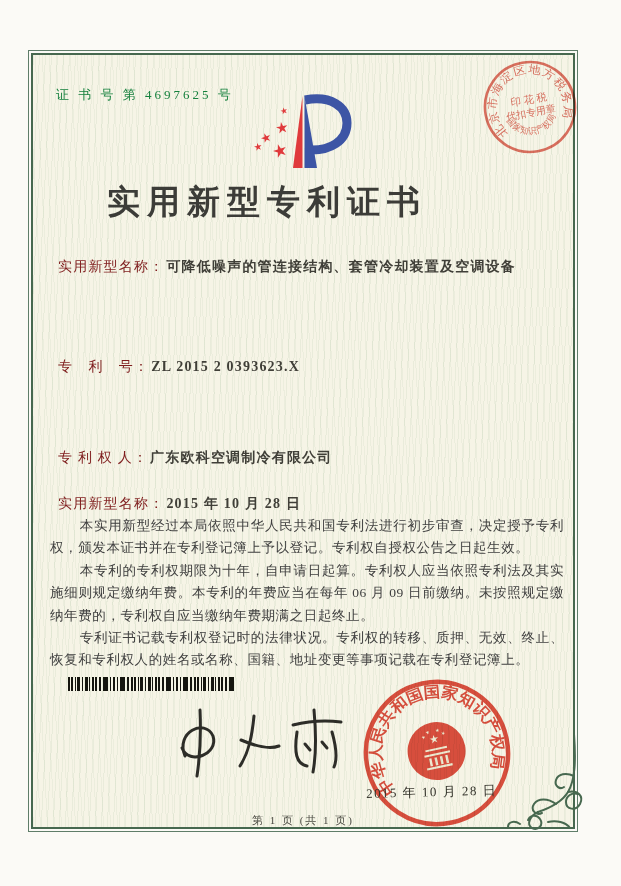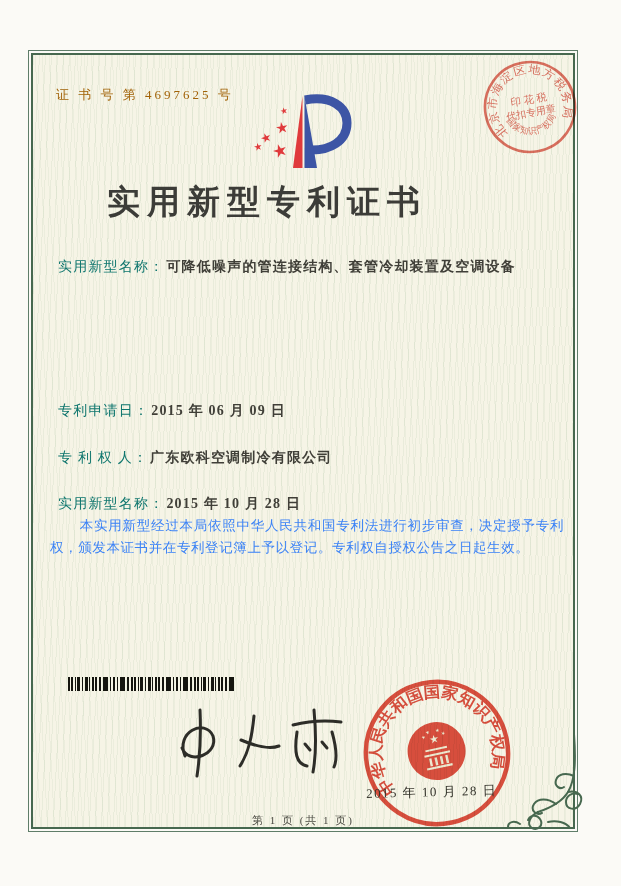--- a/index.html
+++ b/index.html
@@ -23,38 +23,38 @@
   .cert-frame-inner{
     position:absolute;inset:2px;
     border:2.5px solid #47684f;
     background:
       repeating-linear-gradient(93deg, rgba(146,178,140,0.13) 0 1px, rgba(0,0,0,0) 1px 6px),
       repeating-linear-gradient(87deg, rgba(146,178,140,0.10) 0 1px, rgba(0,0,0,0) 1px 7px),
       #f6f4e6;
   }
   .cert-no{
     position:absolute;left:56px;top:86px;
-    font-size:13px;color:#a16207;letter-spacing:3px;
+    font-size:13px;color:#15803d;letter-spacing:3px;
   }
   .title{
     position:absolute;left:28px;top:180px;width:478px;
     text-align:center;
     font-size:33px;font-weight:700;color:#3c3c38;
     letter-spacing:7px;
   }
   .field{
     position:absolute;left:58px;width:500px;
     font-size:14px;color:#403f38;letter-spacing:1.2px;
     white-space:nowrap;
   }
-  .field .flabel{color:#0f766e;}
+  .field .flabel{color:#7f1d1d;}
   .field .fvalue{margin-left:2px;font-weight:bold;}
   .body-text{
     position:absolute;left:50px;top:515px;width:514px;
-    color:#3b82f6;
+    color:#404040;
     font-family:Liberation Serif, serif;
   }
   .body-text p{
     margin:0;text-indent:2.2em;
     font-size:13.5px;line-height:22.4px;letter-spacing:0.6px;
     text-align:justify;
   }
   .barcode{
     position:absolute;left:68px;top:677px;width:168px;height:14px;
     background-image:
@@ -127,32 +127,34 @@
       <text x="55" y="51" font-size="10.5" text-anchor="middle">印 花 税</text>
       <text x="55" y="64" font-size="10" text-anchor="middle">代扣专用章</text>
     </g>
   </svg>
 
   <div class="title">实用新型专利证书</div>
 
   <div class="field" style="top:258px">
     <span class="flabel">实用新型名称：</span><span class="fvalue">可降低噪声的管连接结构、套管冷却装置及空调设备</span>
   </div>
-  <div class="field" style="top:402px">
-    <span class="flabel">专利申请日：</span><span class="fvalue">2015 年 06 月 09 日</span>
+  <div class="field" style="top:358px">
+    <span class="flabel">专　利　号：</span><span class="fvalue">ZL 2015 2 0393623.X</span>
   </div>
   <div class="field" style="top:449px">
     <span class="flabel">专 利 权 人：</span><span class="fvalue">广东欧科空调制冷有限公司</span>
   </div>
   <div class="field" style="top:495px">
     <span class="flabel">实用新型名称：</span><span class="fvalue">2015 年 10 月 28 日</span>
   </div>
 
   <div class="body-text">
     <p>本实用新型经过本局依照中华人民共和国专利法进行初步审查，决定授予专利权，颁发本证书并在专利登记簿上予以登记。专利权自授权公告之日起生效。</p>
+    <p>本专利的专利权期限为十年，自申请日起算。专利权人应当依照专利法及其实施细则规定缴纳年费。本专利的年费应当在每年 06 月 09 日前缴纳。未按照规定缴纳年费的，专利权自应当缴纳年费期满之日起终止。</p>
+    <p>专利证书记载专利权登记时的法律状况。专利权的转移、质押、无效、终止、恢复和专利权人的姓名或名称、国籍、地址变更等事项记载在专利登记簿上。</p>
   </div>
 
   <div class="barcode"></div>
 
 
   <svg class="signature" width="195" height="88" viewBox="0 0 195 88">
     <g fill="none" stroke="#2d2d28" stroke-width="3" stroke-linecap="round">
       <path d="M30,58 C20,34 50,20 58,38 C64,56 34,68 27,50"></path>
       <path d="M45,12 C46,34 45,58 42,78"></path>
       <path d="M99,18 C97,38 94,54 85,68"></path>

